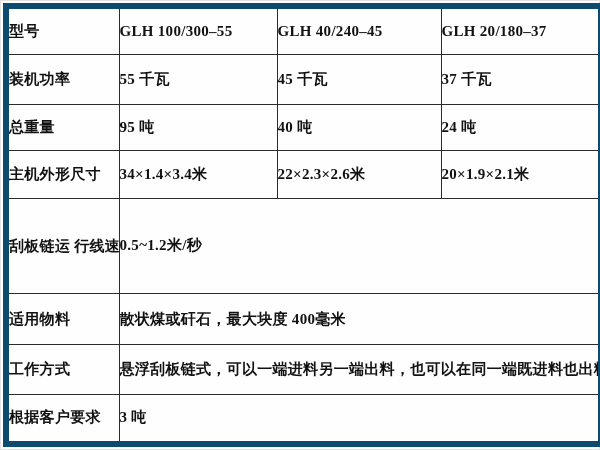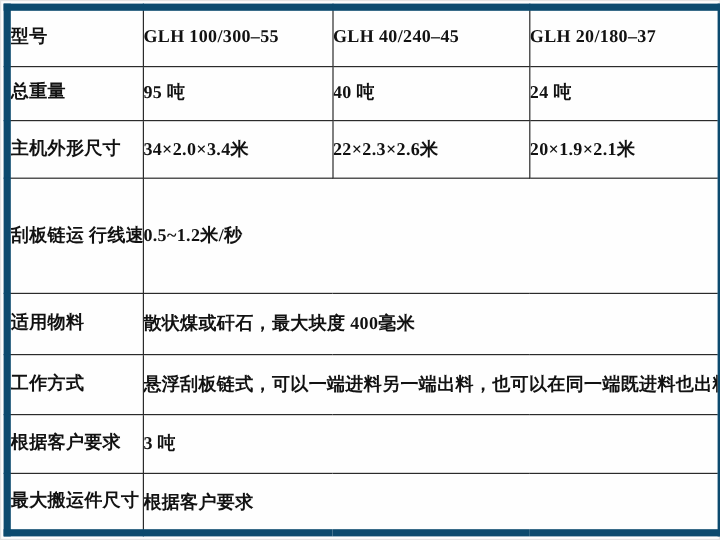--- a/index.html
+++ b/index.html
@@ -64,48 +64,50 @@
       <col style="width:164px">
       <col style="width:160px">
     </colgroup>
     <tbody>
       <tr style="height:30px">
         <td class="label">型号</td>
         <td class="val">GLH 100/300–55</td>
         <td class="val">GLH 40/240–45</td>
         <td class="val">GLH 20/180–37</td>
       </tr>
+      <tr style="height:35px">
+        <td class="label">装机功率</td>
+        <td class="val">55 千瓦</td>
+        <td class="val">45 千瓦</td>
+        <td class="val">37 千瓦</td>
+      </tr>
       <tr style="height:32px">
         <td class="label">总重量</td>
         <td class="val">95 吨</td>
         <td class="val">40 吨</td>
         <td class="val">24 吨</td>
       </tr>
       <tr style="height:34px">
         <td class="label">主机外形尺寸</td>
-        <td class="val">34×2.0×3.4米</td>
+        <td class="val">34×1.4×3.4米</td>
         <td class="val">22×2.3×2.6米</td>
         <td class="val">20×1.9×2.1米</td>
       </tr>
       <tr class="tall" style="height:67px">
         <td class="label">刮板链运
 行线速度</td>
         <td class="val" colspan="3">0.5~1.2米/秒</td>
       </tr>
       <tr style="height:36px">
         <td class="label">适用物料</td>
         <td class="val" colspan="3">散状煤或矸石，最大块度 400毫米</td>
       </tr>
       <tr style="height:35px">
         <td class="label">工作方式</td>
         <td class="val" colspan="3">悬浮刮板链式，可以一端进料另一端出料，也可以在同一端既进料也出料</td>
       </tr>
       <tr style="height:35px">
         <td class="label">根据客户要求</td>
         <td class="val" colspan="3">3 吨</td>
       </tr>
-      <tr style="height:33px">
-        <td class="label">最大搬运件尺寸</td>
-        <td class="val" colspan="3">根据客户要求</td>
-      </tr>
     </tbody>
   </table>
 </div>
 
 </body></html>

